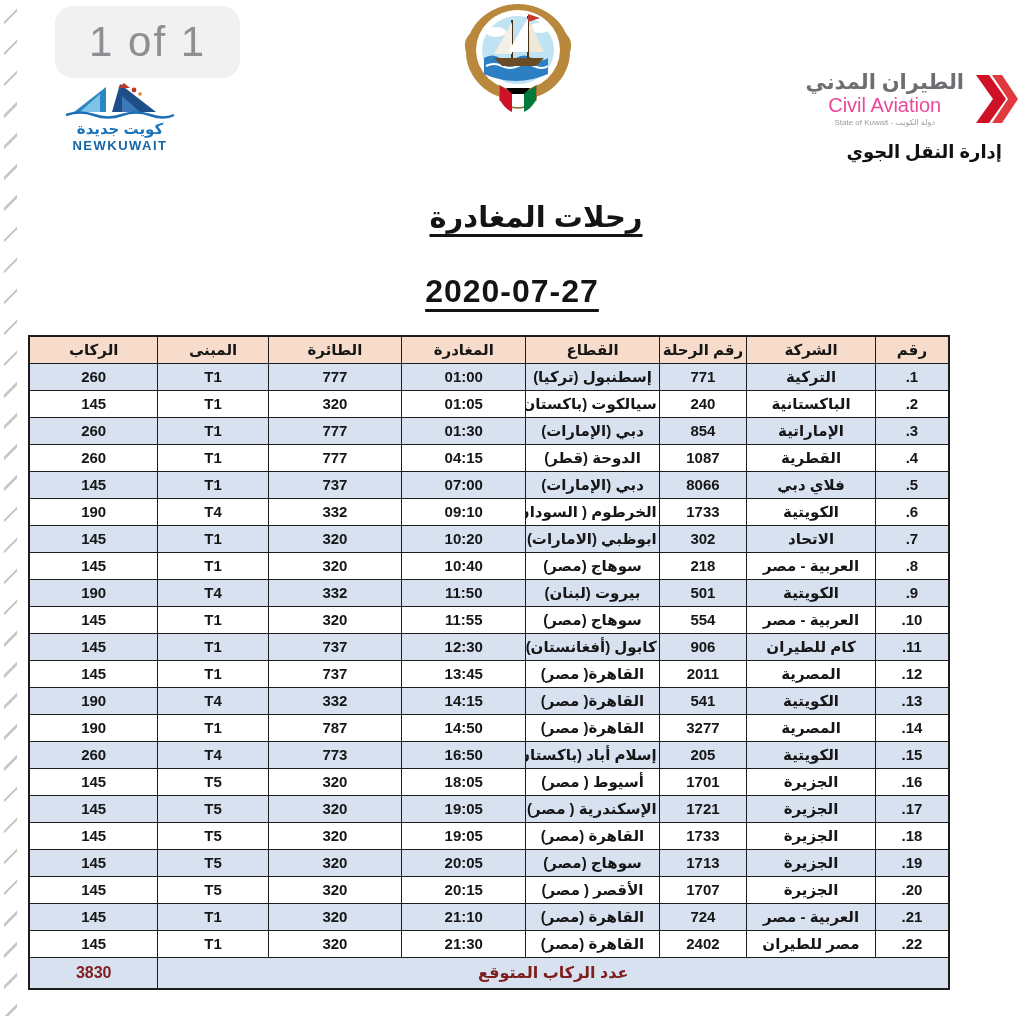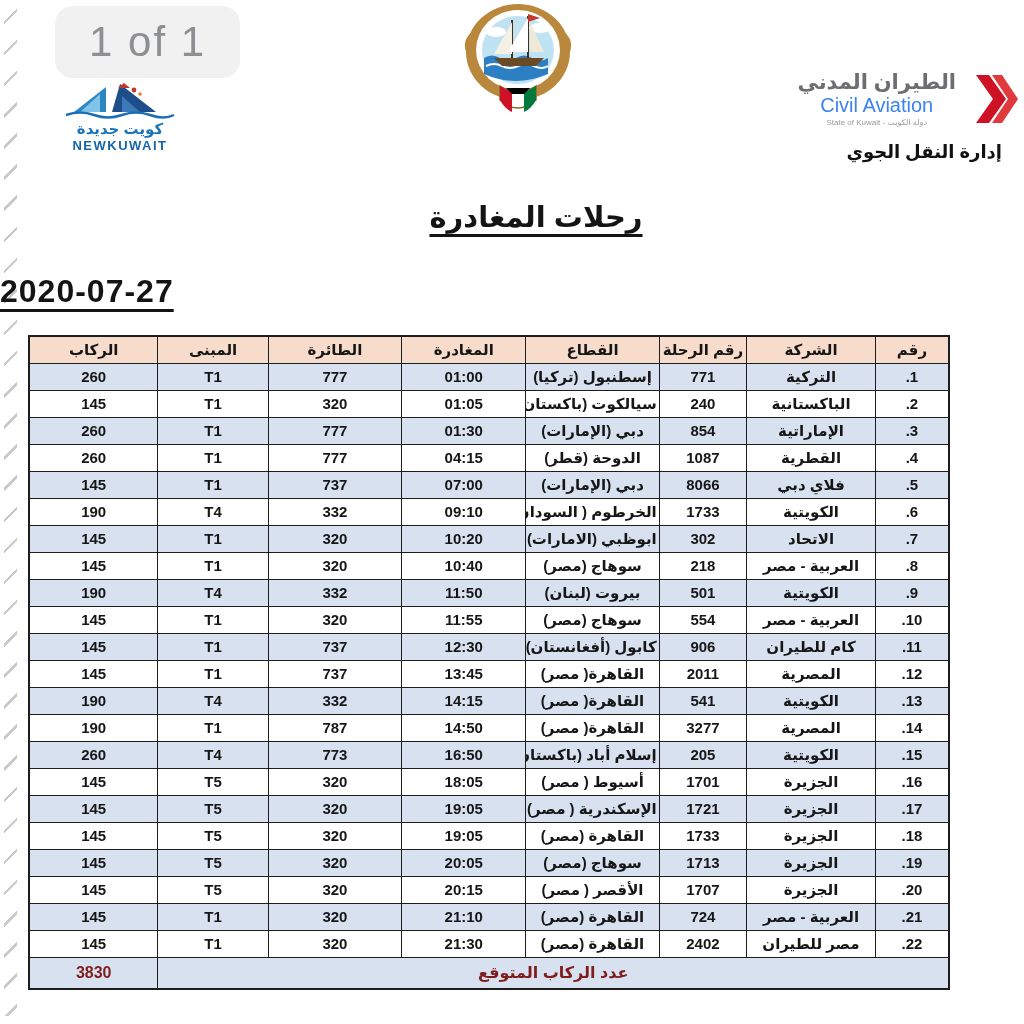--- a/index.html
+++ b/index.html
@@ -30,38 +30,38 @@
 
   
   .nk-logo { position:absolute; left:52px; top:82px; width:136px; text-align:center; }
   .nk-ar { color:#1b75bb; font-size:15px; font-weight:bold; margin-top:-4px; }
   .nk-en { color:#1565a8; font-size:13px; font-weight:bold; letter-spacing:1.5px;text-align:center; }
 
   
   .emblem { position:absolute; left:460px; top:2px; width:116px; height:120px; }
 
   
-  .ca-block { position:absolute; right:6px; top:70px; display:flex; align-items:center; gap:20px; }
+  .ca-block { position:absolute; right:6px; top:70px; display:flex; align-items:center; gap:12px; }
   .ca-text { text-align:center; }
   .ca-ar { color:#6d6e71; font-size:21px; font-weight:bold; }
-  .ca-en { color:#3b82f6; font-size:20px; }
+  .ca-en { color:#ec4899; font-size:20px; }
   .ca-tag { color:#9a9b9e; font-size:8px; margin-top:1px; }
   .dept {
     position:absolute; right:22px; top:141px;
     color:#111; font-size:18px; font-weight:bold;
   }
 
   .doc-title {
     position:absolute; top:200px; left:0; width:100%;
     text-align:center; font-size:29px; font-weight:bold; color:#141414;
     text-decoration:underline; text-underline-offset:7px; text-decoration-thickness:2.5px;padding-left:48px;
   }
   .doc-date {
     position:absolute; top:273px; left:0; width:100%;
-    text-align:left; font-size:32px; font-weight:bold; color:#141414;
+    text-align:center; font-size:32px; font-weight:bold; color:#141414;
     text-decoration:underline; text-underline-offset:7px; text-decoration-thickness:3px;
     letter-spacing:1px;
   }
 
   
   table.flights {
     position:absolute; left:28px; top:335px; width:922px;
     border-collapse:collapse; table-layout:fixed;
     font-weight:bold; font-size:15px; color:#161616;
   }

